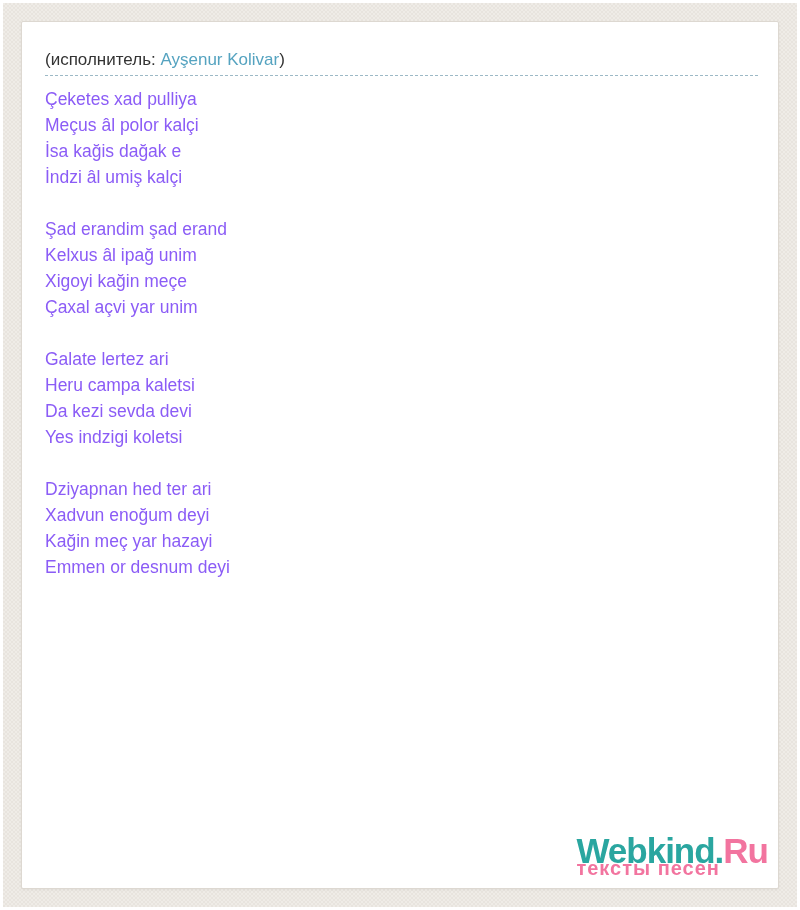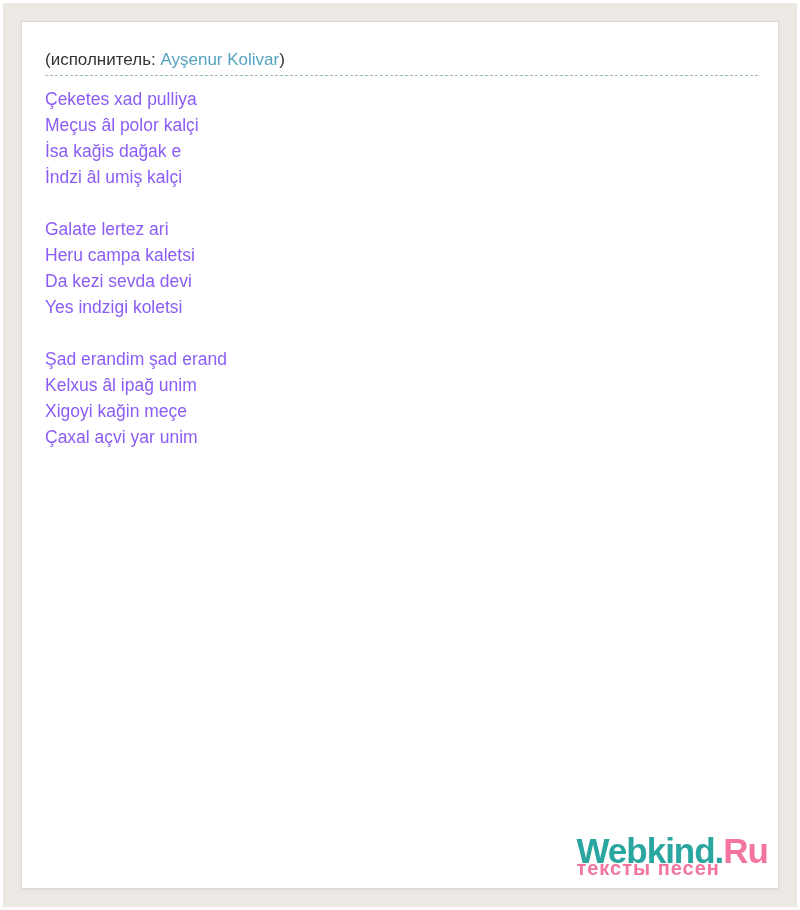--- a/index.html
+++ b/index.html
@@ -94,22 +94,23 @@
 <div class="texture"></div>
 
 <div class="card">
   <div class="card-inner">
 
 
     <div class="artist-line"><span>(исполнитель: </span><a class="artist-link">Ayşenur Kolivar</a><span>)</span></div>
 
     <div class="lyrics">
         <p>Çeketes xad pulliya<br>Meçus âl polor kalçi<br>İsa kağis dağak e<br>İndzi âl umiş kalçi</p>
+        <p>Şad erandim şad erand<br>Kelxus âl ipağ unim<br>Xigoyi kağin meçe<br>Çaxal açvi yar unim</p>
         <p>Galate lertez ari<br>Heru campa kaletsi<br>Da kezi sevda devi<br>Yes indzigi koletsi</p>
-        <p>Şad erandim şad erand<br>Kelxus âl ipağ unim<br>Xigoyi kağin meçe<br>Çaxal açvi yar unim</p>
+        <p>Dziyapnan hed ter ari<br>Xadvun enoğum deyi<br>Kağin meç yar hazayi<br>Emmen or desnum deyi</p>
       </div>
 
   </div>
 
   <div class="logo">
     <div class="logo-wordmark"><span>Webkind.</span><span class="logo-ru">Ru</span></div>
     <div class="logo-tagline">тексты песен</div>
   </div>
 </div>
 

